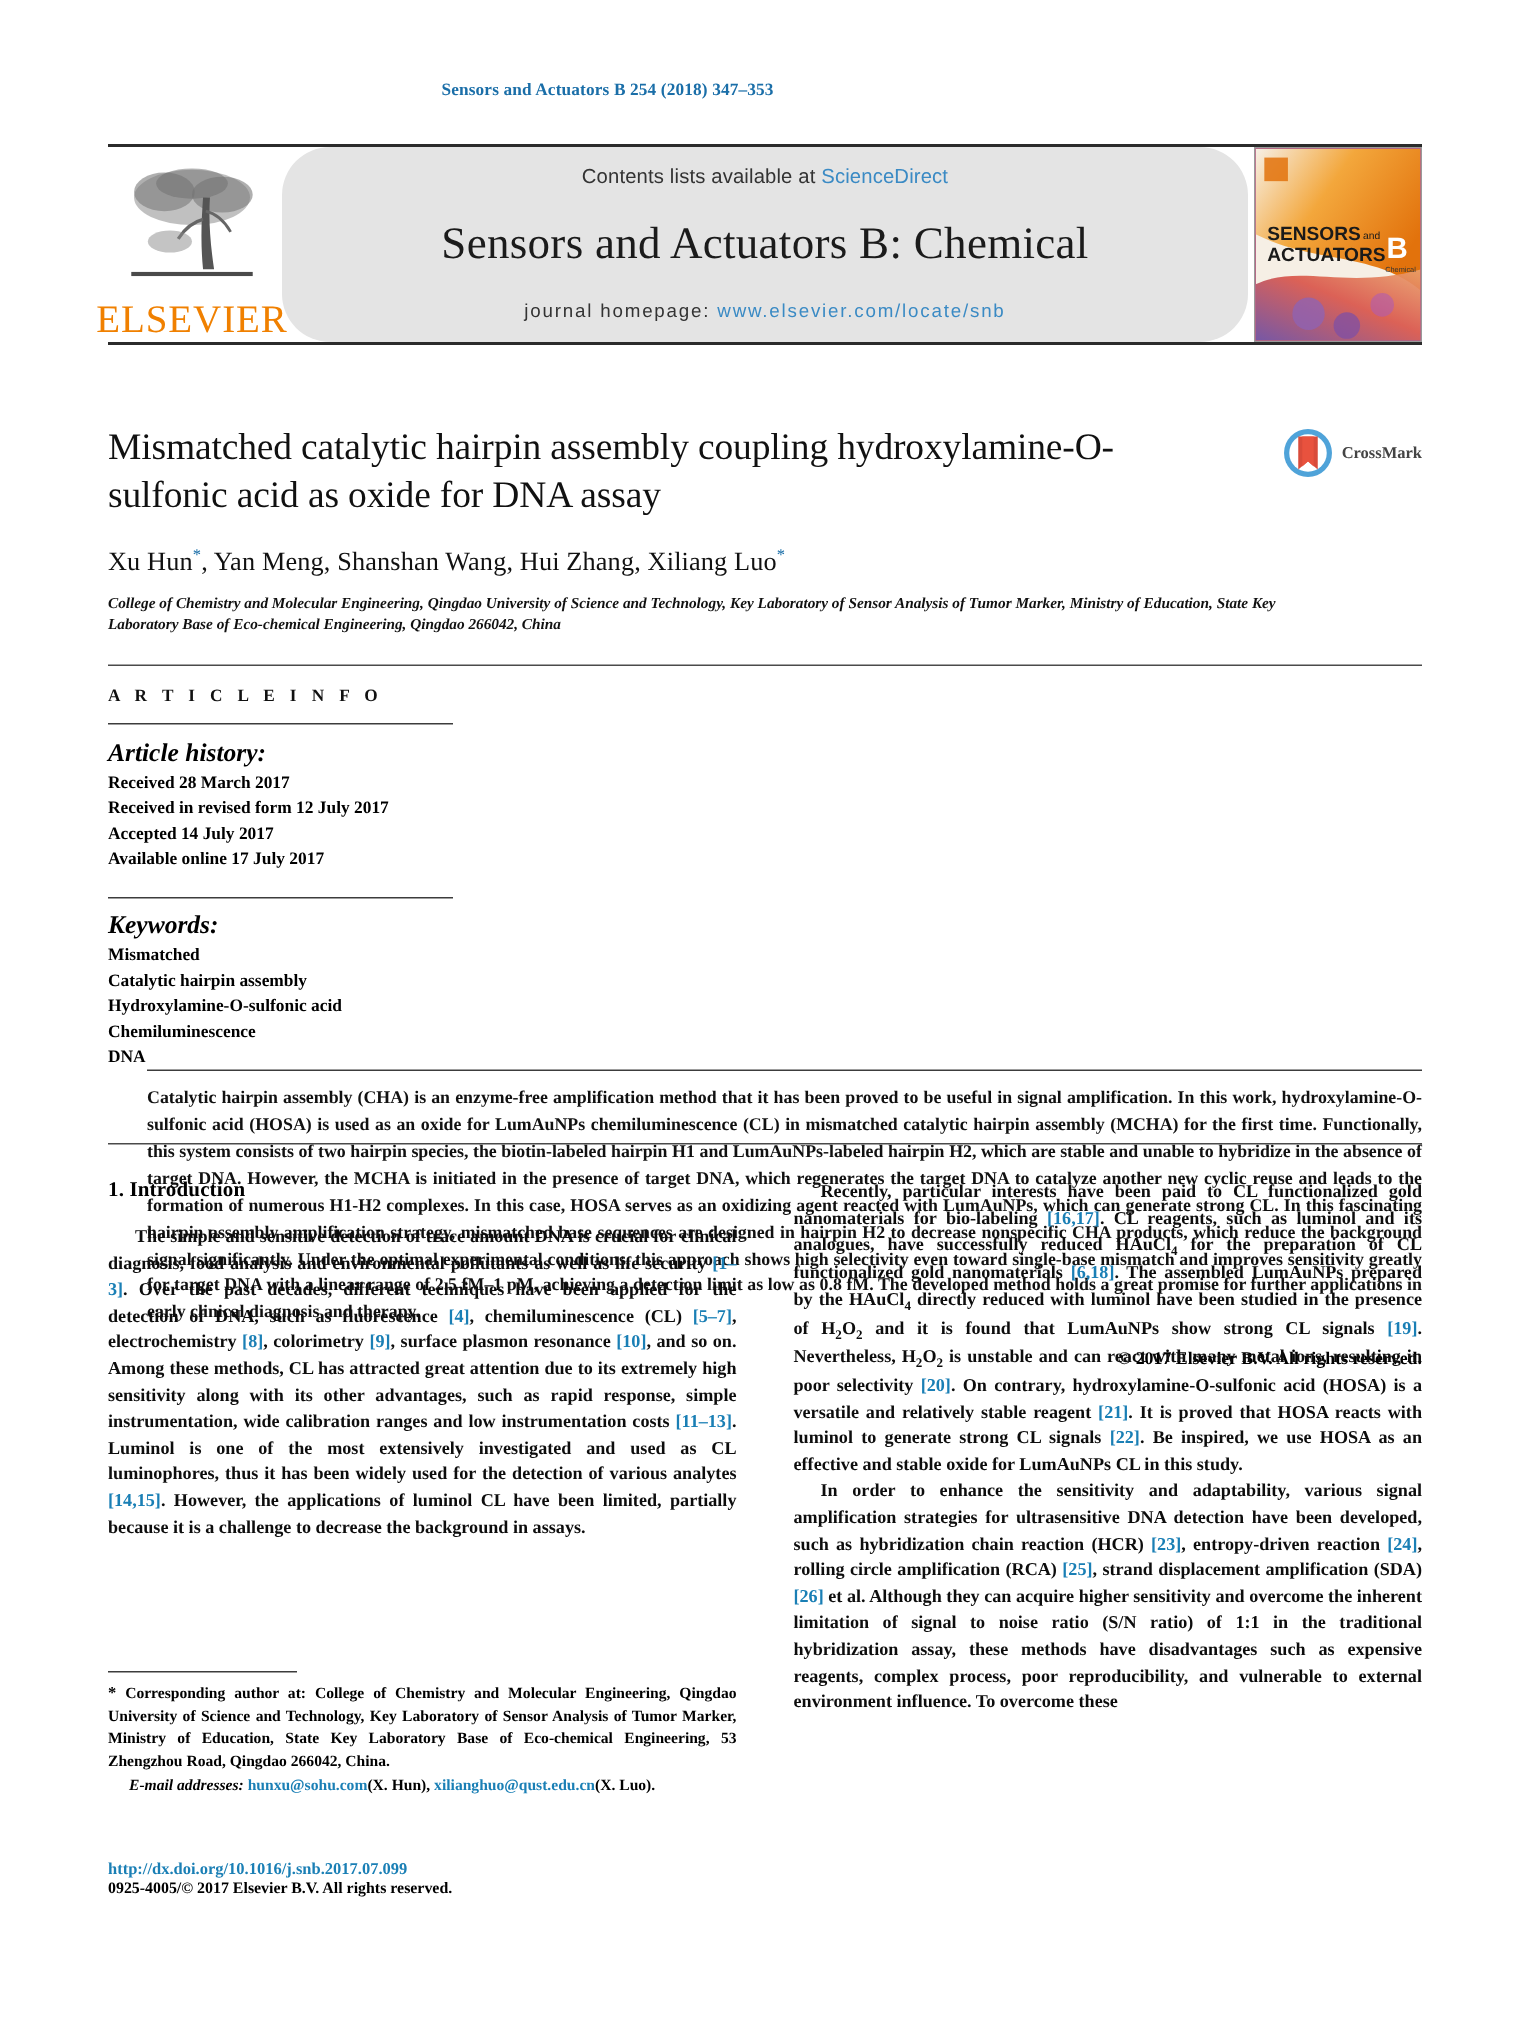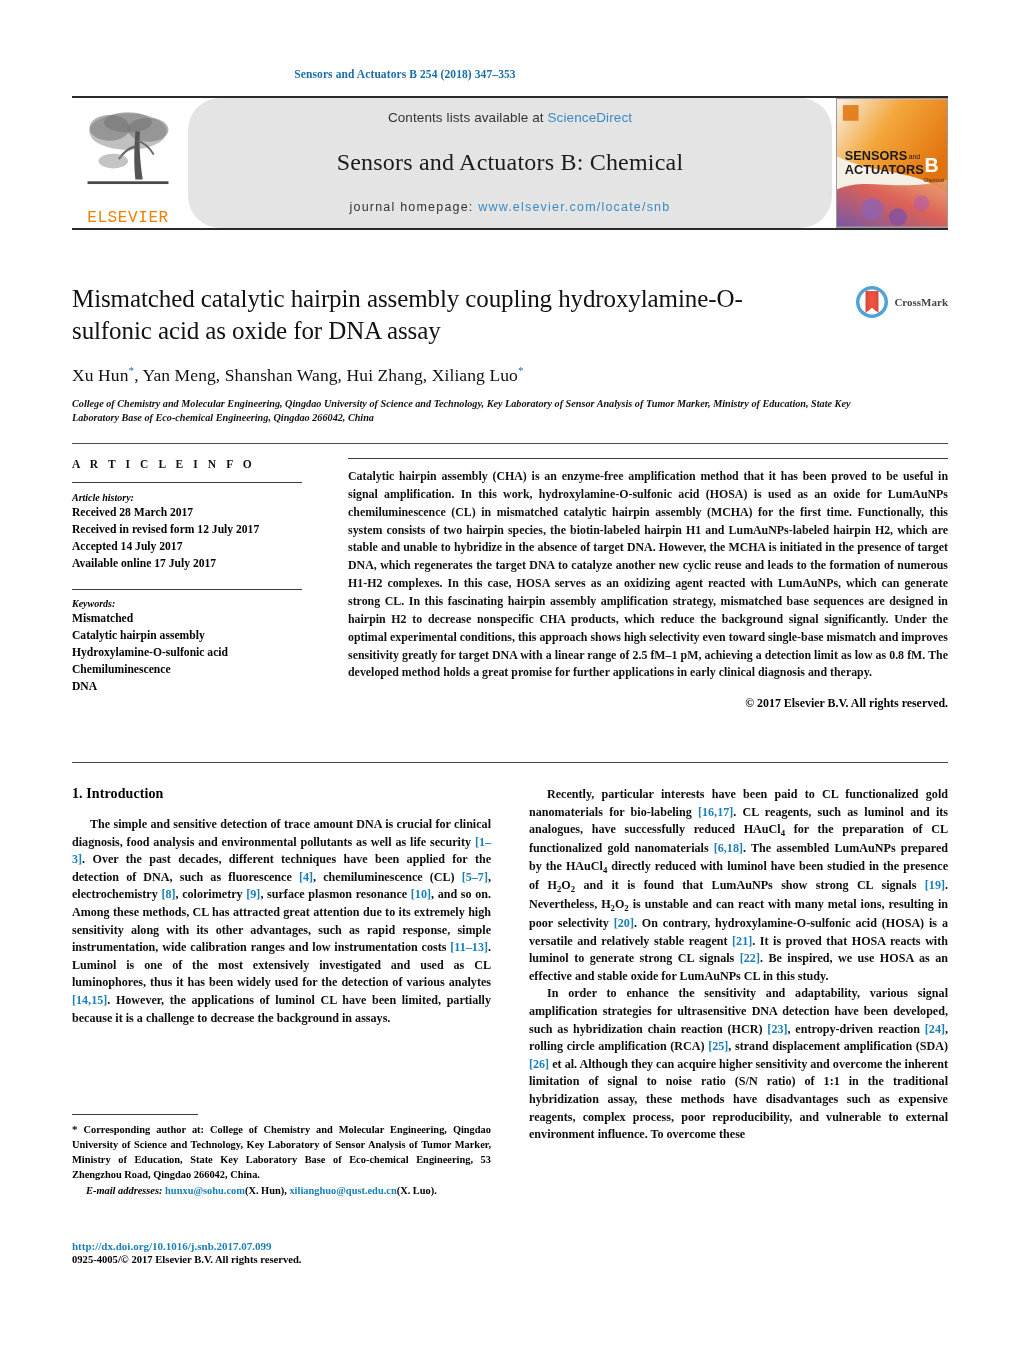--- a/index.html
+++ b/index.html
@@ -19,21 +19,21 @@
     position: relative;
     width: 1020px;
     height: 1351px;
     padding: 0;
     box-sizing: border-box;
   }
 
   
   .running-head {
     position: absolute;
-    top: 68px;
+    top: 54px;
     left: 0;
     width: 810px;
     text-align: center;
     font-family: "Liberation Serif", serif;
     font-weight: bold;
     font-size: 11.5px;
     color: #1a6ea8;
     letter-spacing: 0.1px;
   }
 
@@ -55,22 +55,22 @@
     flex-direction: column;
     align-items: center;
     justify-content: space-between;
   }
   .elsevier-tree {
     width: 92px;
     height: 92px;
     display: block;
   }
   .elsevier-word {
-    font-family: Liberation Mono, monospace;
-    font-size: 16px;
+    font-family: Liberation Serif, serif;
+    font-size: 26px;
     letter-spacing: 0.6px;
     color: #F08000;
     line-height: 1;
     padding-bottom: 2px;
   }
   .grey-band {
     flex: 1;
     background: #e4e4e4;
     margin-left: 4px;
     margin-right: 4px;
@@ -87,21 +87,21 @@
     font-family: "Liberation Sans", sans-serif;
     font-size: 13.5px;
     color: #333333;
     letter-spacing: 0.1px;
   }
   .contents-line .sd {
     color: #3a8ac4;
   }
   .journal-name {
     font-family: "Liberation Serif", serif;
-    font-size: 24px;
+    font-size: 30px;
     color: #1b1b1b;
     letter-spacing: 0.2px;
   }
   .homepage-line {
     font-family: "Liberation Sans", sans-serif;
     font-size: 12.5px;
     color: #333333;
     letter-spacing: 1.2px;
   }
   .homepage-line .url {
@@ -186,21 +186,21 @@
     width: 876px;
     height: 0.9px;
     background: #4a4a4a;
   }
   .info-abstract {
     position: absolute;
     left: 72px;
     top: 458px;
     width: 876px;
     display: flex;
-    flex-direction: row;
+    flex-direction: column;
   }
   .col-info {
     width: 250px;
     padding-right: 20px;
     box-sizing: border-box;
   }
   .col-abs {
     flex: 1;
     padding-left: 26px;
     box-sizing: border-box;
@@ -215,21 +215,21 @@
   }
   .hr-sec {
     border: 0;
     border-top: 0.9px solid #3c3c3c;
     margin: 0 0 9px 0;
   }
   .info-sub {
     font-family: "Liberation Serif", serif;
     font-style: italic;
     font-weight: bold;
-    font-size: 10px;
+    font-size: 17px;
     margin-bottom: 1px;
   }
   .info-line {
     font-family: "Liberation Serif", serif;
     font-weight: bold;
     font-size: 11.6px;
     line-height: 1.48;
   }
   .kw-block {
     margin-top: 16px;

